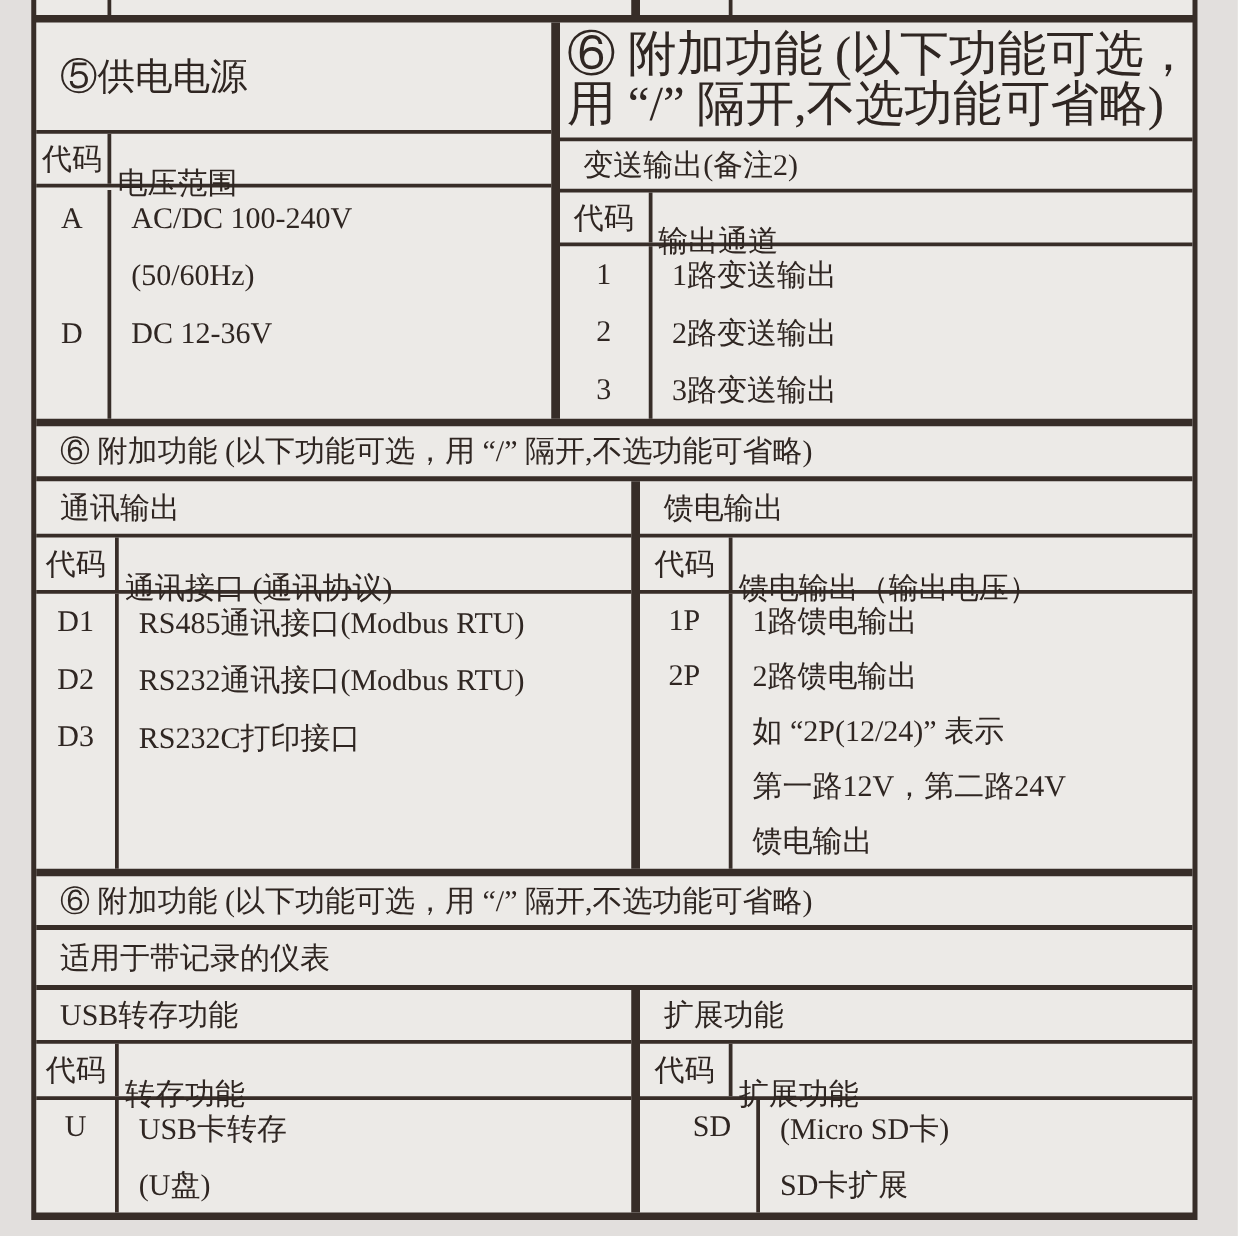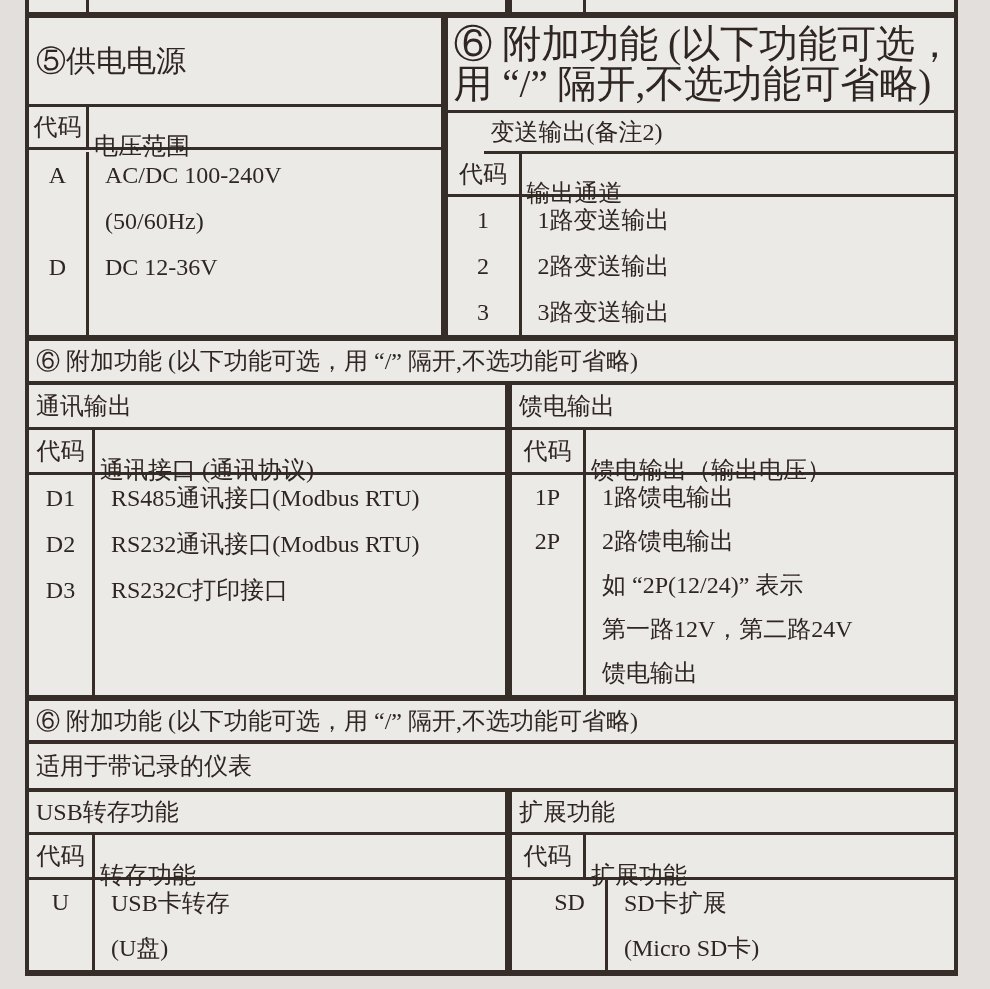--- a/index.html
+++ b/index.html
@@ -21,21 +21,21 @@
   .main{background:#eceae7;border:4px solid #372d28;border-top:6px solid #372d28;border-bottom:6px solid #372d28;}
 
   .split{display:flex;align-items:stretch;}
   .pane-l{width:476px;display:flex;flex-direction:column;}
   .mid{width:7px;background:#372d28;flex:0 0 7px;}
   .pane-r{flex:1;display:flex;flex-direction:column;}
 
   .row{display:flex;align-items:center;white-space:nowrap;}
   .bb{border-bottom:3px solid #372d28;}
   .fs{font-size:24px;}
-  .pad{padding-left:7px;}
+  .pad{padding-left:19px;}
 
   
   .hdr{display:flex;align-items:stretch;white-space:nowrap;}
   .hdr .code{display:flex;align-items:center;justify-content:center;border-right:3px solid #372d28;}
   .hdr .desc{display:flex;align-items:center;padding-left:5px;flex:1;margin-top:37px;}
 
   
   .data{display:flex;align-items:stretch;white-space:nowrap;flex:1;}
   .data .codecol{border-right:3px solid #372d28;display:flex;flex-direction:column;}
   .data .contcol{flex:1;display:flex;flex-direction:column;padding-left:16px;}
@@ -89,21 +89,21 @@
               <div class="ln">DC 12-36V</div>
             </div>
           </div>
         </div>
         <div class="mid"></div>
         <div class="pane-r">
           <div class="bb note2line" style="height:92px;">
             <div>⑥ 附加功能 (以下功能可选，</div>
             <div>用 “/” 隔开,不选功能可省略)</div>
           </div>
-          <div class="row bb fs pad" style="height:38px;margin-left:36px;">变送输出(备注2)</div>
+          <div class="row bb fs pad" style="height:38px;">变送输出(备注2)</div>
           <div class="hdr bb fs" style="height:40px;">
             <div class="code cw-r">代码</div>
             <div class="desc">输出通道</div>
           </div>
           <div class="data fs lh46" style="height:135px;">
             <div class="codecol cw-r">
               <div class="ln">1</div>
               <div class="ln">2</div>
               <div class="ln">3</div>
             </div>
@@ -192,22 +192,22 @@
           <div class="hdr bb fs" style="height:42px;">
             <div class="code cw-r">代码</div>
             <div class="desc">扩展功能</div>
           </div>
           <div class="data fs lh45" style="height:85px;margin-left:22px;">
             <div class="codecol cw-r">
               <div class="ln">SD</div>
               <div class="ln"></div>
             </div>
             <div class="contcol">
+              <div class="ln">(Micro SD卡)</div>
               <div class="ln">SD卡扩展</div>
-              <div class="ln">(Micro SD卡)</div>
             </div>
           </div>
         </div>
       </div>
 
     </div>
   </div>
 </div>
 
 </body></html>

